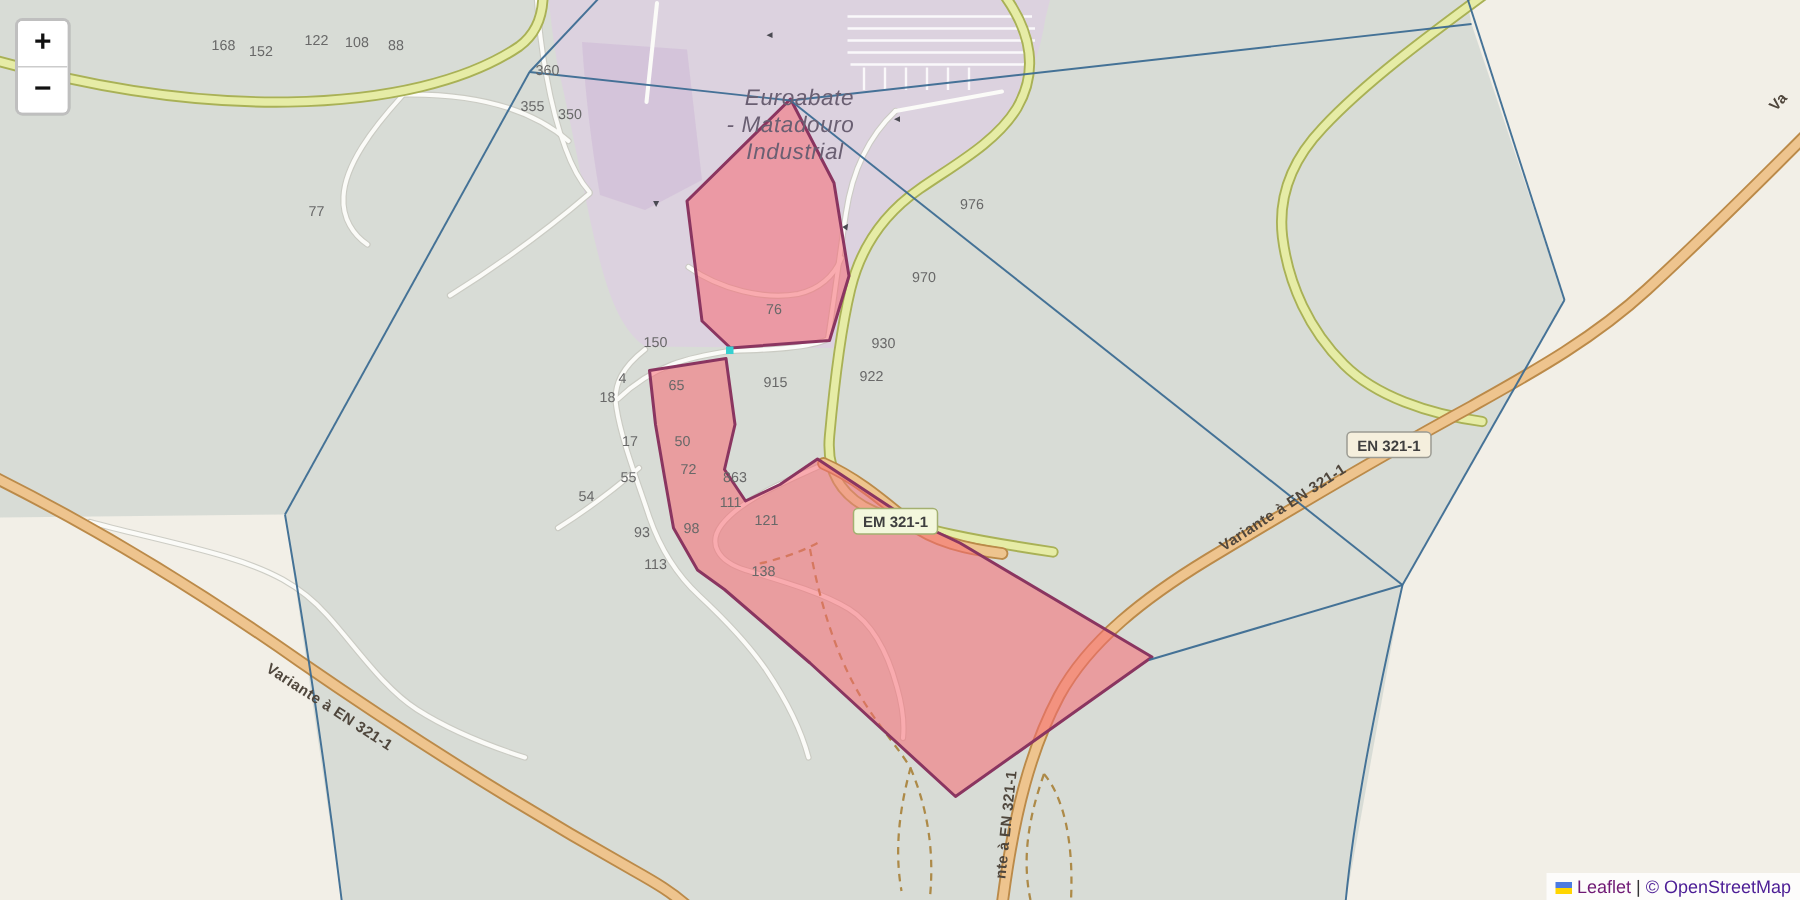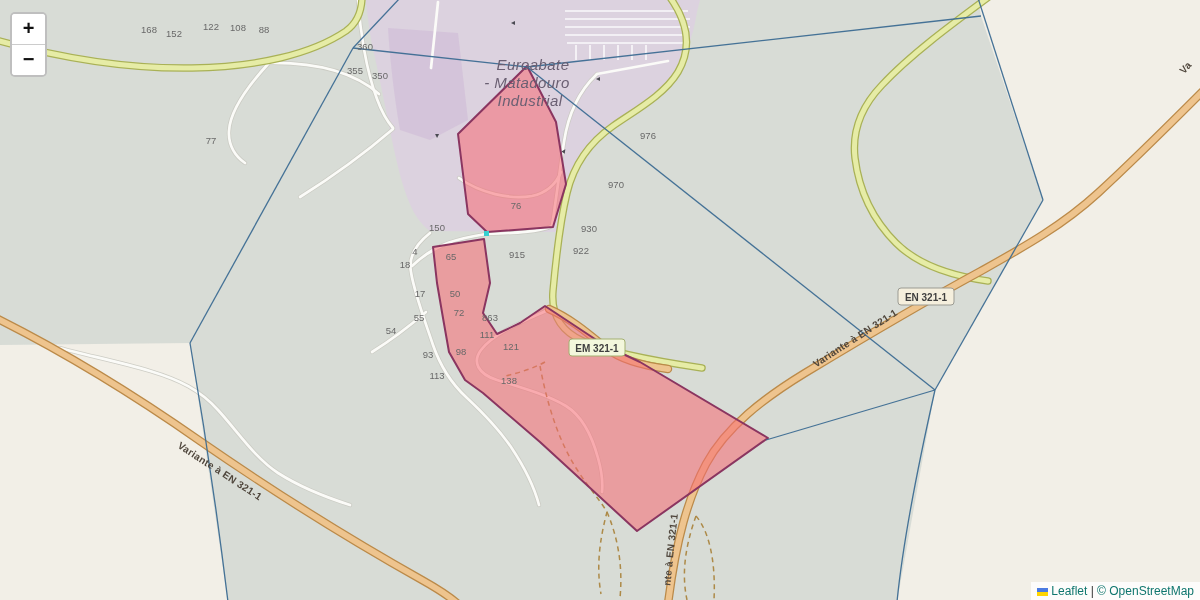--- a/index.html
+++ b/index.html
@@ -32,21 +32,21 @@
   .arrow{font-size:8px;fill:#4a4a52;text-anchor:middle;}
   
   .zoom-ctl{position:absolute;left:10px;top:12px;width:33px;background:#fff;
     border:2px solid rgba(0,0,0,0.25);border-radius:5px;overflow:hidden;z-index:10;}
   .zoom-btn{width:33px;height:30px;line-height:29px;text-align:center;font-size:20px;
     font-weight:bold;color:#111;cursor:pointer;user-select:none;background:#fff;}
   .zoom-btn + .zoom-btn{border-top:1px solid #ccc;}
   .attribution{position:absolute;right:0;bottom:0;height:18px;line-height:18px;
     background:rgba(255,255,255,0.82);padding:0 6px;font-size:12px;color:#333;z-index:10;}
   .attribution a{text-decoration:none;}
-  .leaflet-link{color:#0f766e;}
+  .leaflet-link{color:#701a75;}
   .flag{display:inline-block;width:11px;height:8px;vertical-align:-1px;margin-right:3px;}
   .flag .b{display:block;width:11px;height:4px;background:#4c7be1;}
   .flag .y{display:block;width:11px;height:4px;background:#ffd500;}
 </style>
 </head>
 <body>
 
 <div class="map">
 
   <svg id="map-svg" width="1200" height="600" viewBox="0 0 1200 600">
@@ -199,15 +199,15 @@
         <text x="513" y="21" class="arrow" transform="rotate(180 513 21)">▸</text>
       </g>
   </svg>
 
   <div class="zoom-ctl">
     <div class="zoom-btn">+</div>
     <div class="zoom-btn">−</div>
   </div>
 
   <div class="attribution">
-    <span class="flag"><span class="b"></span><span class="y"></span></span><a href="#" class="leaflet-link">Leaflet</a><span> | </span><a href="#" style="color:#0f766e">© OpenStreetMap</a>
+    <span class="flag"><span class="b"></span><span class="y"></span></span><a href="#" class="leaflet-link">Leaflet</a><span> | </span><a href="#" style="color:#4c1d95">© OpenStreetMap</a>
   </div>
 </div>
 
 </body></html>

